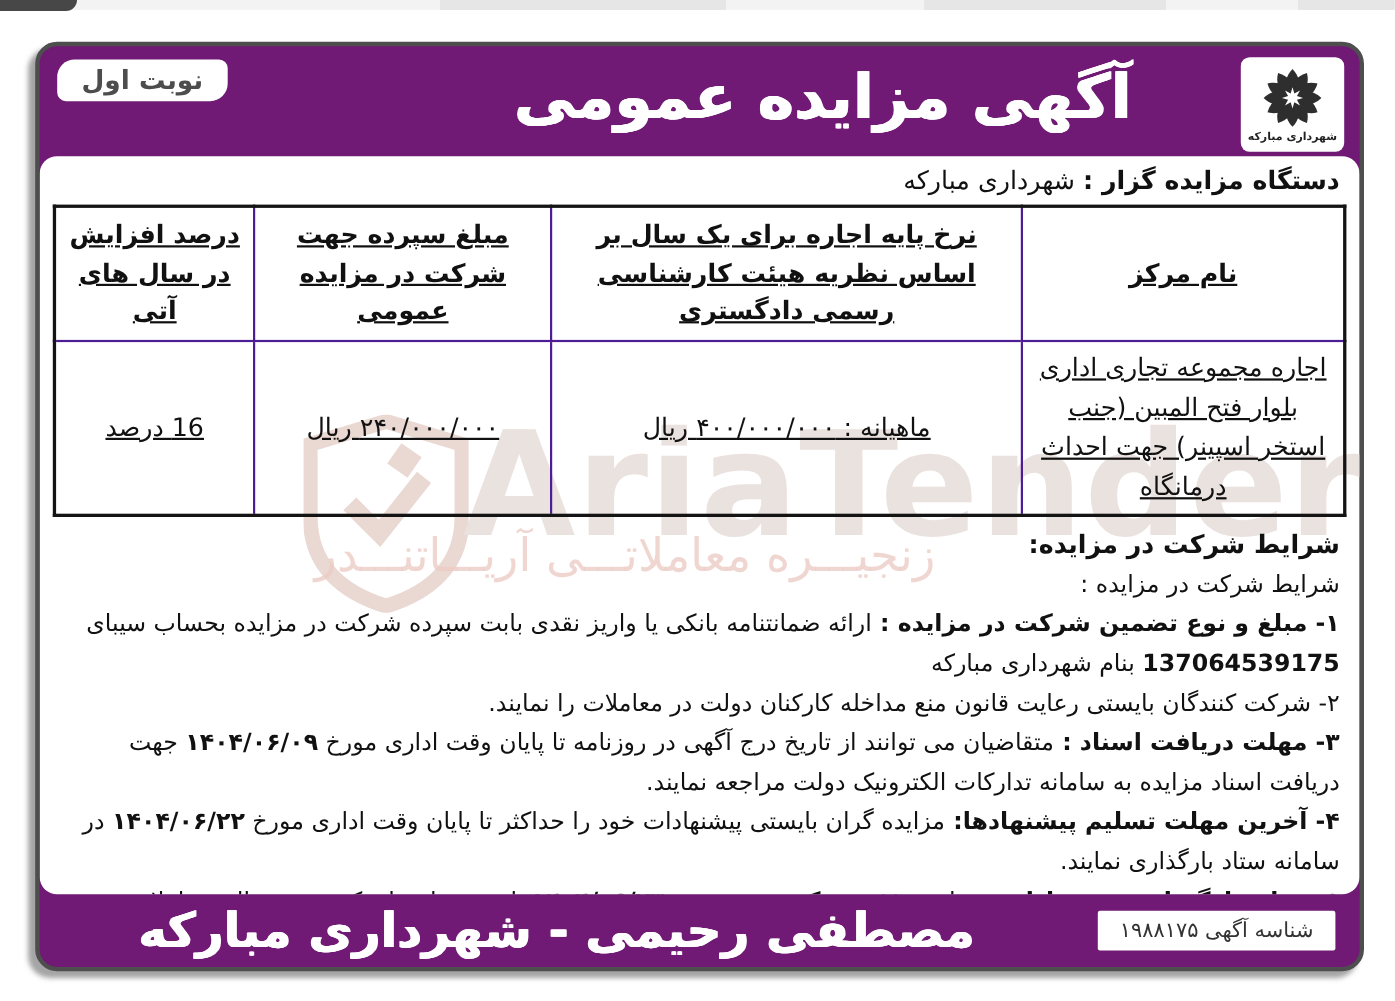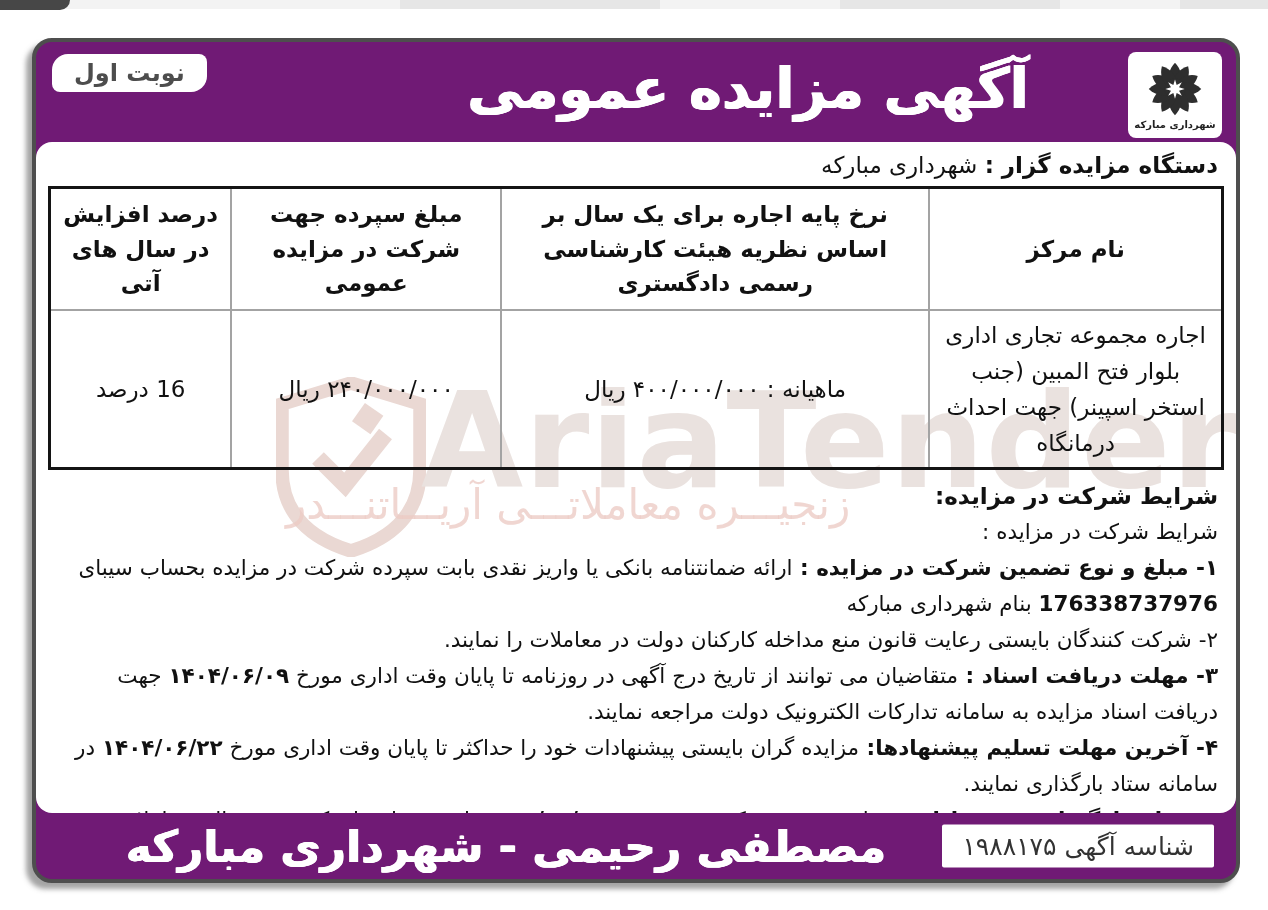--- a/index.html
+++ b/index.html
@@ -38,21 +38,21 @@
   
   .ad-body{
     position:relative;flex:1 1 auto;background:#ffffff;border-radius:16px;
     padding:6px 12px 0;overflow:hidden;
   }
   .intro-line{direction:rtl;font-size:23px;color:#111;padding:4px 6px 8px;position:relative;z-index:2;}
   .intro-line b{font-weight:bold;}
 
   table.rates{direction:rtl;width:100%;border-collapse:collapse;position:relative;z-index:2;background:transparent;table-layout:fixed;}
   table.rates{border:3px solid #141414;}
-  table.rates th, table.rates td{border:2px solid #a3a3a3;text-align:center;color:#111;vertical-align:middle;}
+  table.rates th, table.rates td{border:2px solid #4c1d95;text-align:center;color:#111;vertical-align:middle;text-decoration:underline;}
   table.rates th{font-size:23px;font-weight:bold;padding:8px 6px;height:66px;line-height:1.5;}
   table.rates td{font-size:23px;padding:6px 10px;height:98px;}
   td.center-name{text-align:right;padding:8px 14px;line-height:36px;margin-left:35px;}
 
   .conditions{direction:rtl;position:relative;z-index:2;padding:8px 6px 0;font-size:21.5px;line-height:36px;color:#111;}
   .conditions p{margin:0;}
   .cond-title{font-weight:bold;font-size:23px;}
   .conditions b{font-weight:bold;}
 
   
@@ -63,21 +63,21 @@
 
   
   .ad-footer{position:relative;height:66px;flex:0 0 auto;}
   .footer-signature{
     position:absolute;left:30px;top:50%;transform:translateY(-50%);width:880px;text-align:center;
     color:#ffffff;font-weight:bold;font-size:44px;white-space:nowrap;direction:rtl;
     text-shadow:0.6px 0 #fff,-0.6px 0 #fff;
   }
   .ad-id-badge{
     position:absolute;right:22px;top:50%;transform:translateY(-50%);
-    background:#ffffff;border-radius:2px;padding:7px 20px;font-size:25px;color:#333;direction:rtl;white-space:nowrap;
+    background:#ffffff;border-radius:2px;padding:7px 20px;font-size:19px;color:#333;direction:rtl;white-space:nowrap;
   }
 </style>
 </head>
 <body>
 
 <div class="top-strip">
   <div class="strip-seg" style="left:400px;width:260px;"></div>
   <div class="strip-seg" style="left:840px;width:220px;"></div>
   <div class="strip-seg" style="left:1180px;width:88px;"></div>
 </div>
@@ -145,21 +145,21 @@
         <td>ماهیانه : ۴۰۰/۰۰۰/۰۰۰ ریال</td>
         <td>۲۴۰/۰۰۰/۰۰۰ ریال</td>
         <td>16 درصد</td>
       </tr>
     </tbody>
       </table>
 
     <div class="conditions">
       <p class="cond-title">شرایط شرکت در مزایده:</p>
       <p>شرایط شرکت در مزایده :</p>
-      <p><b>۱- مبلغ و نوع تضمین شرکت در مزایده : </b><span>ارائه ضمانتنامه بانکی یا واریز نقدی بابت سپرده شرکت در مزایده بحساب سیبای </span><b>176338737976</b><span> بنام شهرداری مبارکه</span></p>
+      <p><b>۱- مبلغ و نوع تضمین شرکت در مزایده : </b><span>ارائه ضمانتنامه بانکی یا واریز نقدی بابت سپرده شرکت در مزایده بحساب سیبای </span><b>137064539175</b><span> بنام شهرداری مبارکه</span></p>
       <p>۲- شرکت کنندگان بایستی رعایت قانون منع مداخله کارکنان دولت در معاملات را نمایند.</p>
       <p><b>۳- مهلت دریافت اسناد : </b><span>متقاضیان می توانند از تاریخ درج آگهی در روزنامه تا پایان وقت اداری مورخ </span><b>۱۴۰۴/۰۶/۰۹</b><span> جهت دریافت اسناد مزایده به سامانه تدارکات الکترونیک دولت مراجعه نمایند.</span></p>
       <p><b>۴- آخرین مهلت تسلیم پیشنهادها: </b><span>مزایده گران بایستی پیشنهادات خود را حداکثر تا پایان وقت اداری مورخ </span><b>۱۴۰۴/۰۶/۲۲</b><span> در سامانه ستاد بارگذاری نمایند.</span></p>
       <p><b>۵- زمان بازگشایی پیشنهادات : </b><span>ساعت ۱۱ روز </span><b>یک شنبه</b><span> مورخ </span><b>۱۴۰۴/۰۶/۲۳</b><span> با حضور اعضای کمیسیون عالی معاملات در محل ساختمان شهرداری خواهد بود .</span></p>
 
     </div>
   </div>
 
   <div class="ad-footer">
     <div class="footer-signature">مصطفی رحیمی - شهرداری مبارکه</div>

